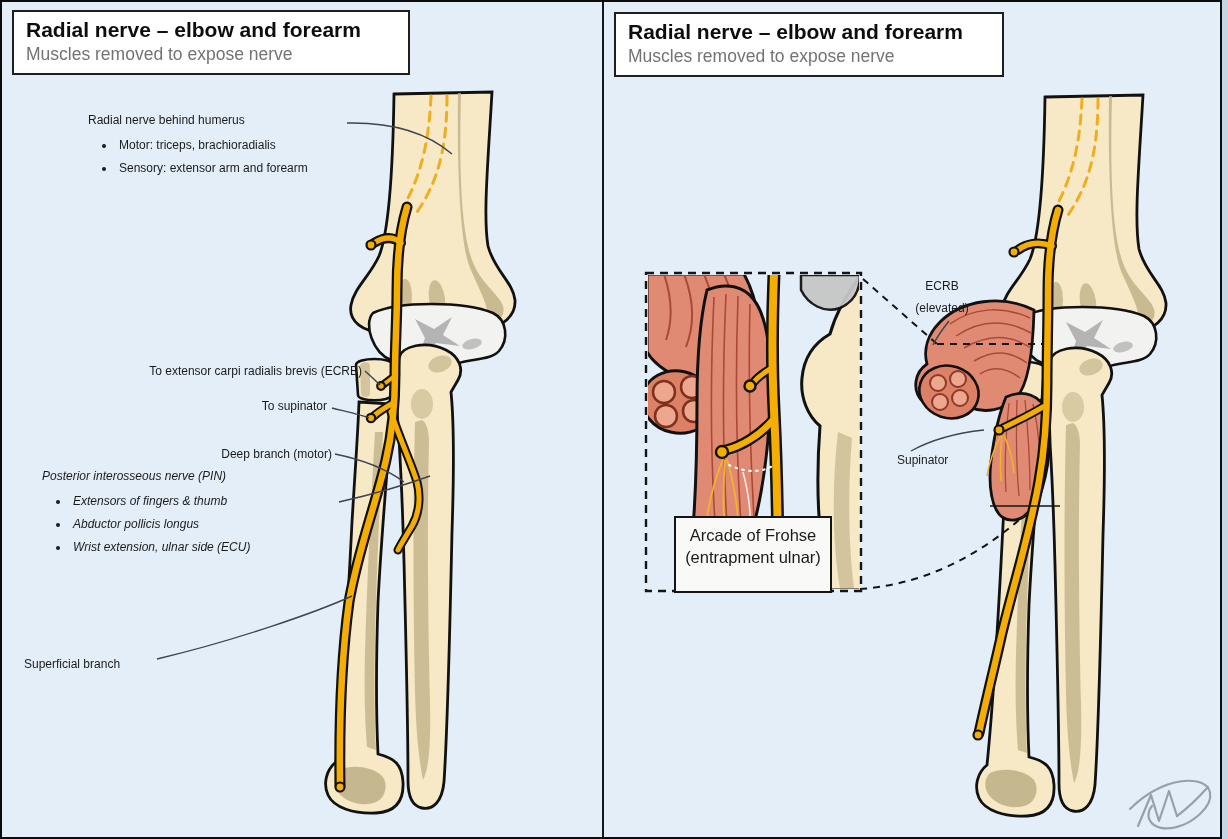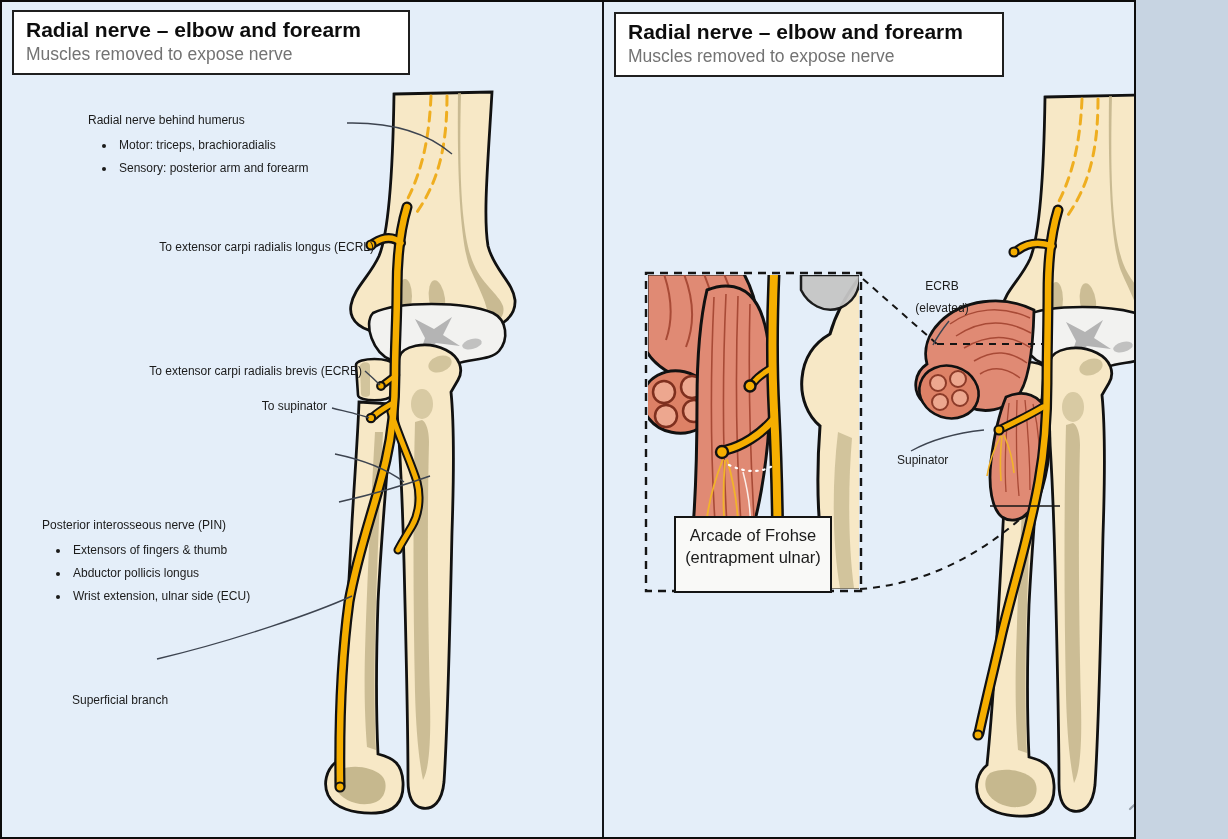--- a/index.html
+++ b/index.html
@@ -1,38 +1,38 @@
 <!DOCTYPE html>
 <html><head>
 <meta charset="utf-8">
 <style>
   html,body{margin:0;padding:0;background:#c7d4e2;}
-  .page{position:relative;width:1136px;height:839px;background:#e4eef9;
+  .page{position:relative;width:1222px;height:839px;background:#e4eef9;
         border:2px solid #0c0c0c;box-sizing:border-box;overflow:hidden;
         font-family:"Liberation Sans",sans-serif;color:#1b1b1b;}
   .divider{position:absolute;left:600px;top:0;width:2px;height:100%;background:#14161a;}
   svg.art{position:absolute;left:0;top:0;}
   .titlebox{position:absolute;background:#ffffff;border:2px solid #1f1f1f;
             padding:5px 12px 7px;box-sizing:border-box;}
   .titlebox .t{font-size:21px;font-weight:bold;line-height:26px;color:#0d0d0d;}
   .titlebox .s{font-size:17.5px;line-height:23px;color:#737373;}
   #titlebox-left{left:10px;top:8px;width:398px;}
   #titlebox-right{left:612px;top:10px;width:390px;}
   .lbl{position:absolute;font-size:12px;line-height:21px;}
   .ra{text-align:right;}
   .ctr{text-align:center;}
   ul.bul{list-style:disc;margin:4px 0 0;padding-left:28px;}
   ul.bul li{margin:2px 0;padding-left:3px;}
   #lbl-behind{left:86px;top:108px;width:300px;}
   #lbl-ecrl{left:70px;top:235px;width:302px;}
   #lbl-ecrb{left:58px;top:359px;width:302px;}
   #lbl-sup{left:125px;top:394px;width:200px;}
   #lbl-deep{left:130px;top:442px;width:200px;}
-  #lbl-pin{left:40px;top:513px;width:340px;}
-  #lbl-superficial{left:22px;top:688px;width:340px;margin-left:48px;}
+  #lbl-pin{left:40px;top:464px;width:340px;font-style:italic;}
+  #lbl-superficial{left:22px;top:652px;width:340px;}
   #lbl-ecrb-elev{left:888px;top:273px;width:104px;line-height:22px;}
   #lbl-supinator-r{left:895px;top:448px;width:110px;}
   #inset-caption{position:absolute;left:672px;top:514px;width:158px;
                  background:#f9f9f7;border:2.5px solid #141414;box-sizing:border-box;
                  text-align:center;padding:6px 2px 23px;font-size:16.5px;line-height:22px;}
 </style>
 </head>
 <body>
 
 <div class="page">
@@ -248,26 +248,26 @@
   </div>
   <div class="titlebox" id="titlebox-right">
     <div class="t">Radial nerve – elbow and forearm</div>
     <div class="s">Muscles removed to expose nerve</div>
   </div>
 
   <div class="lbl" id="lbl-behind">
     <span>Radial nerve behind humerus</span>
     <ul class="bul">
       <li>Motor: triceps, brachioradialis</li>
-      <li>Sensory: posterior arm and forearm</li>
+      <li>Sensory: extensor arm and forearm</li>
     </ul>
   </div>
-  <div class="lbl ra" id="lbl-ecrl">To extensor carpi radialis longus (ECRL)</div>
   <div class="lbl ra" id="lbl-sup">To supinator</div>
   <div class="lbl ra" id="lbl-ecrb">To extensor carpi radialis brevis (ECRB)</div>
+  <div class="lbl ra" id="lbl-deep">Deep branch (motor)</div>
   <div class="lbl" id="lbl-pin">
     <span>Posterior interosseous nerve (PIN)</span>
     <ul class="bul">
       <li>Extensors of fingers &amp; thumb</li>
       <li>Abductor pollicis longus</li>
       <li>Wrist extension, ulnar side (ECU)</li>
     </ul>
   </div>
   <div class="lbl" id="lbl-superficial">
     <span>Superficial branch</span>

